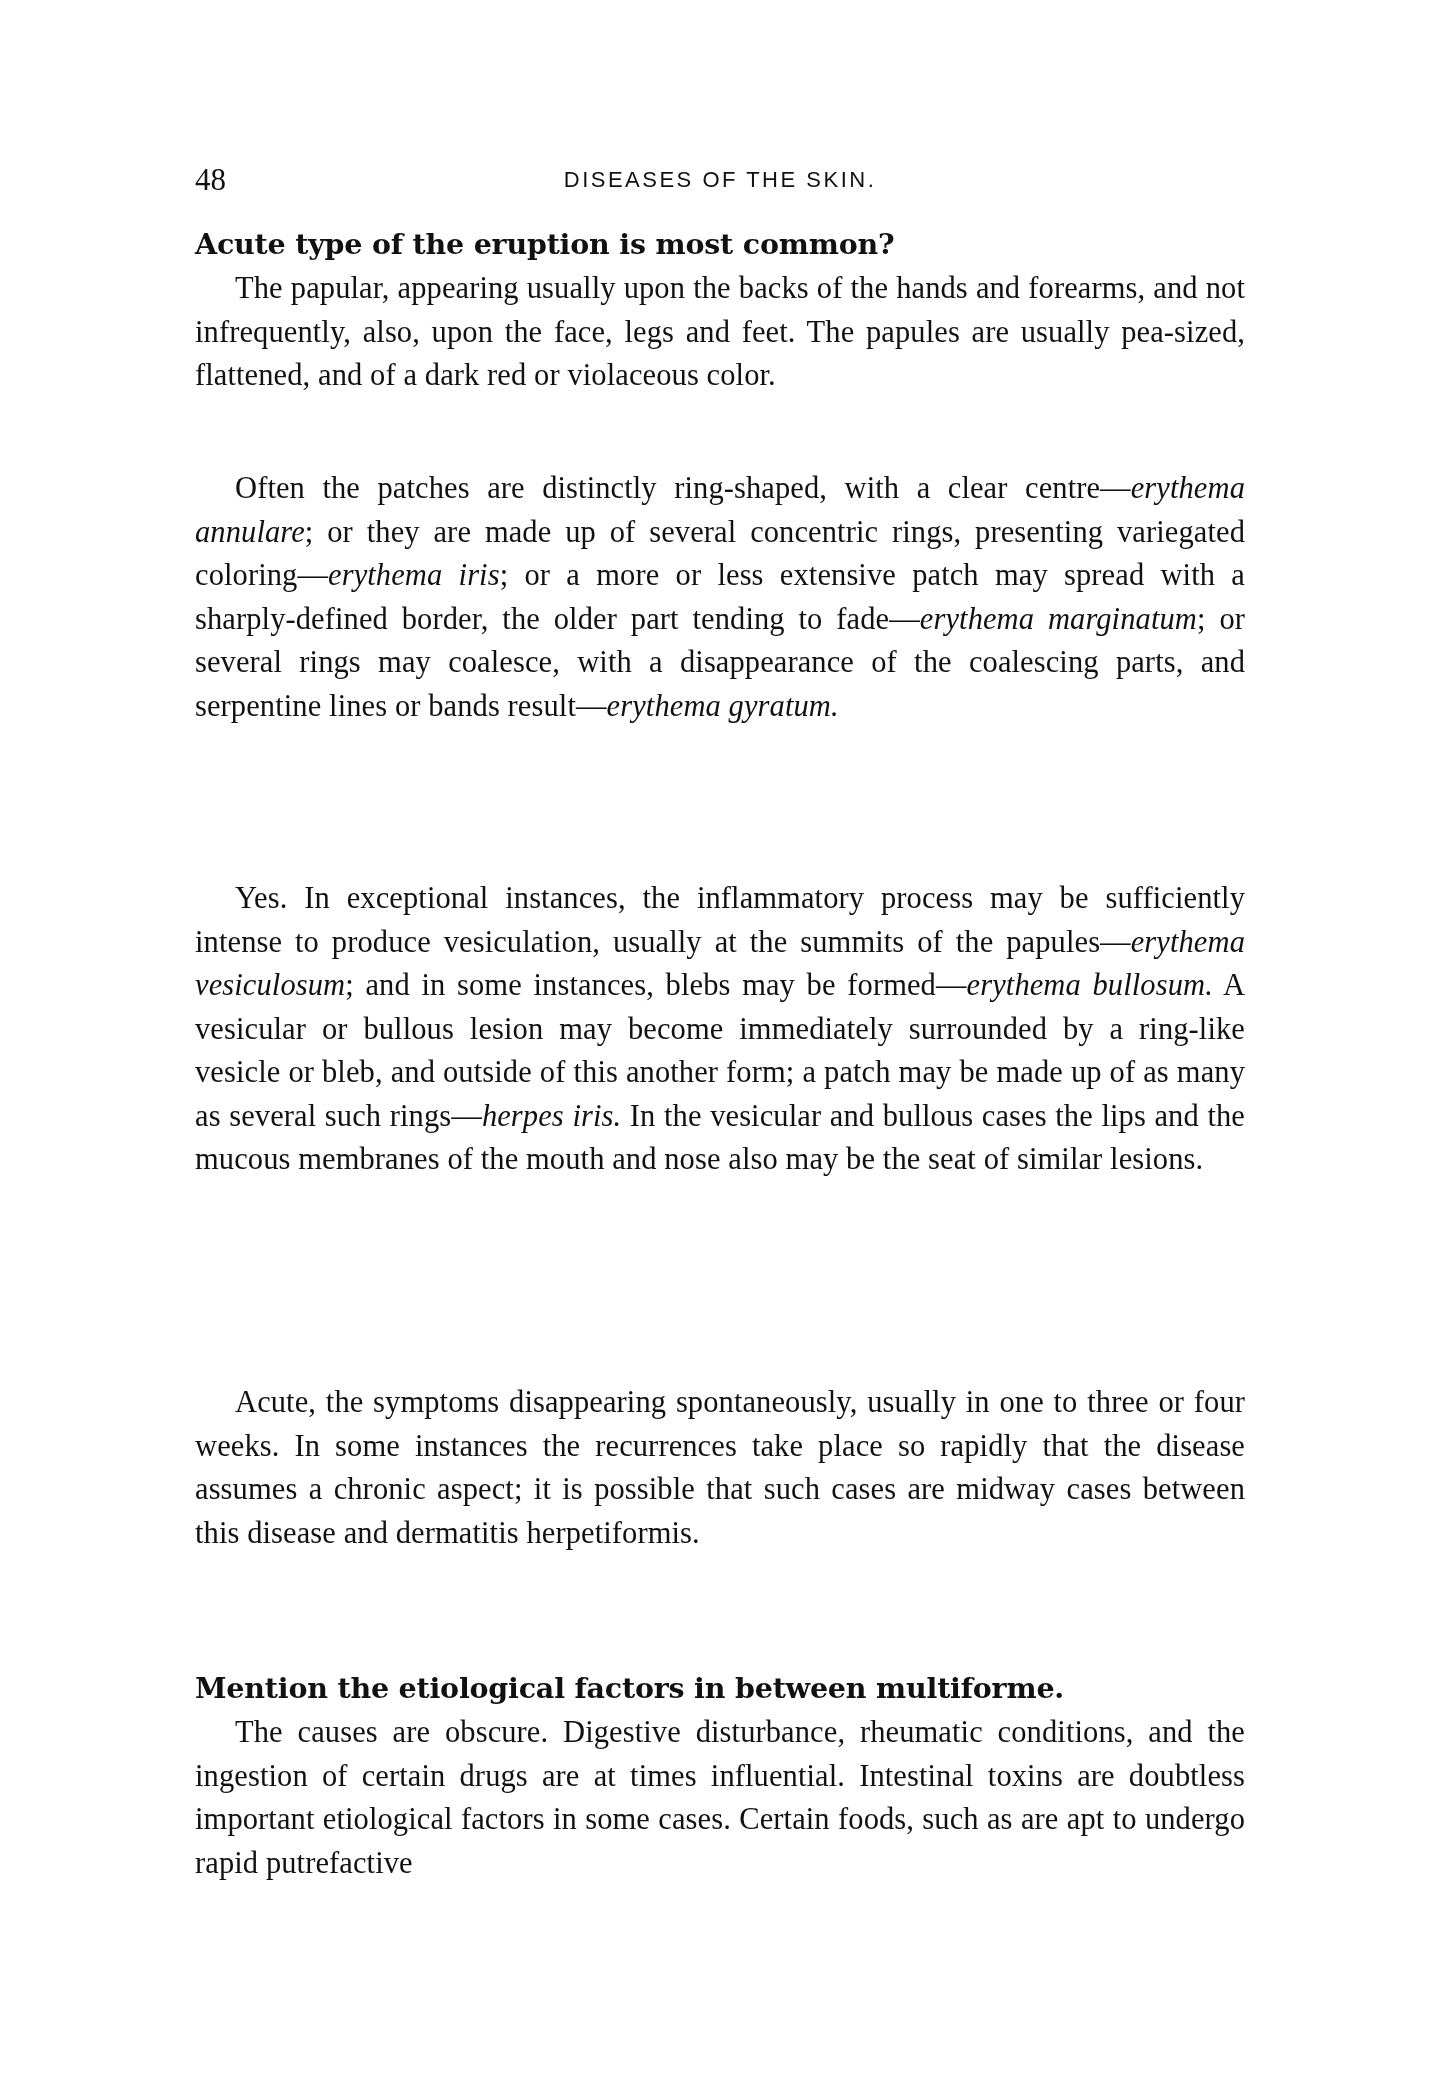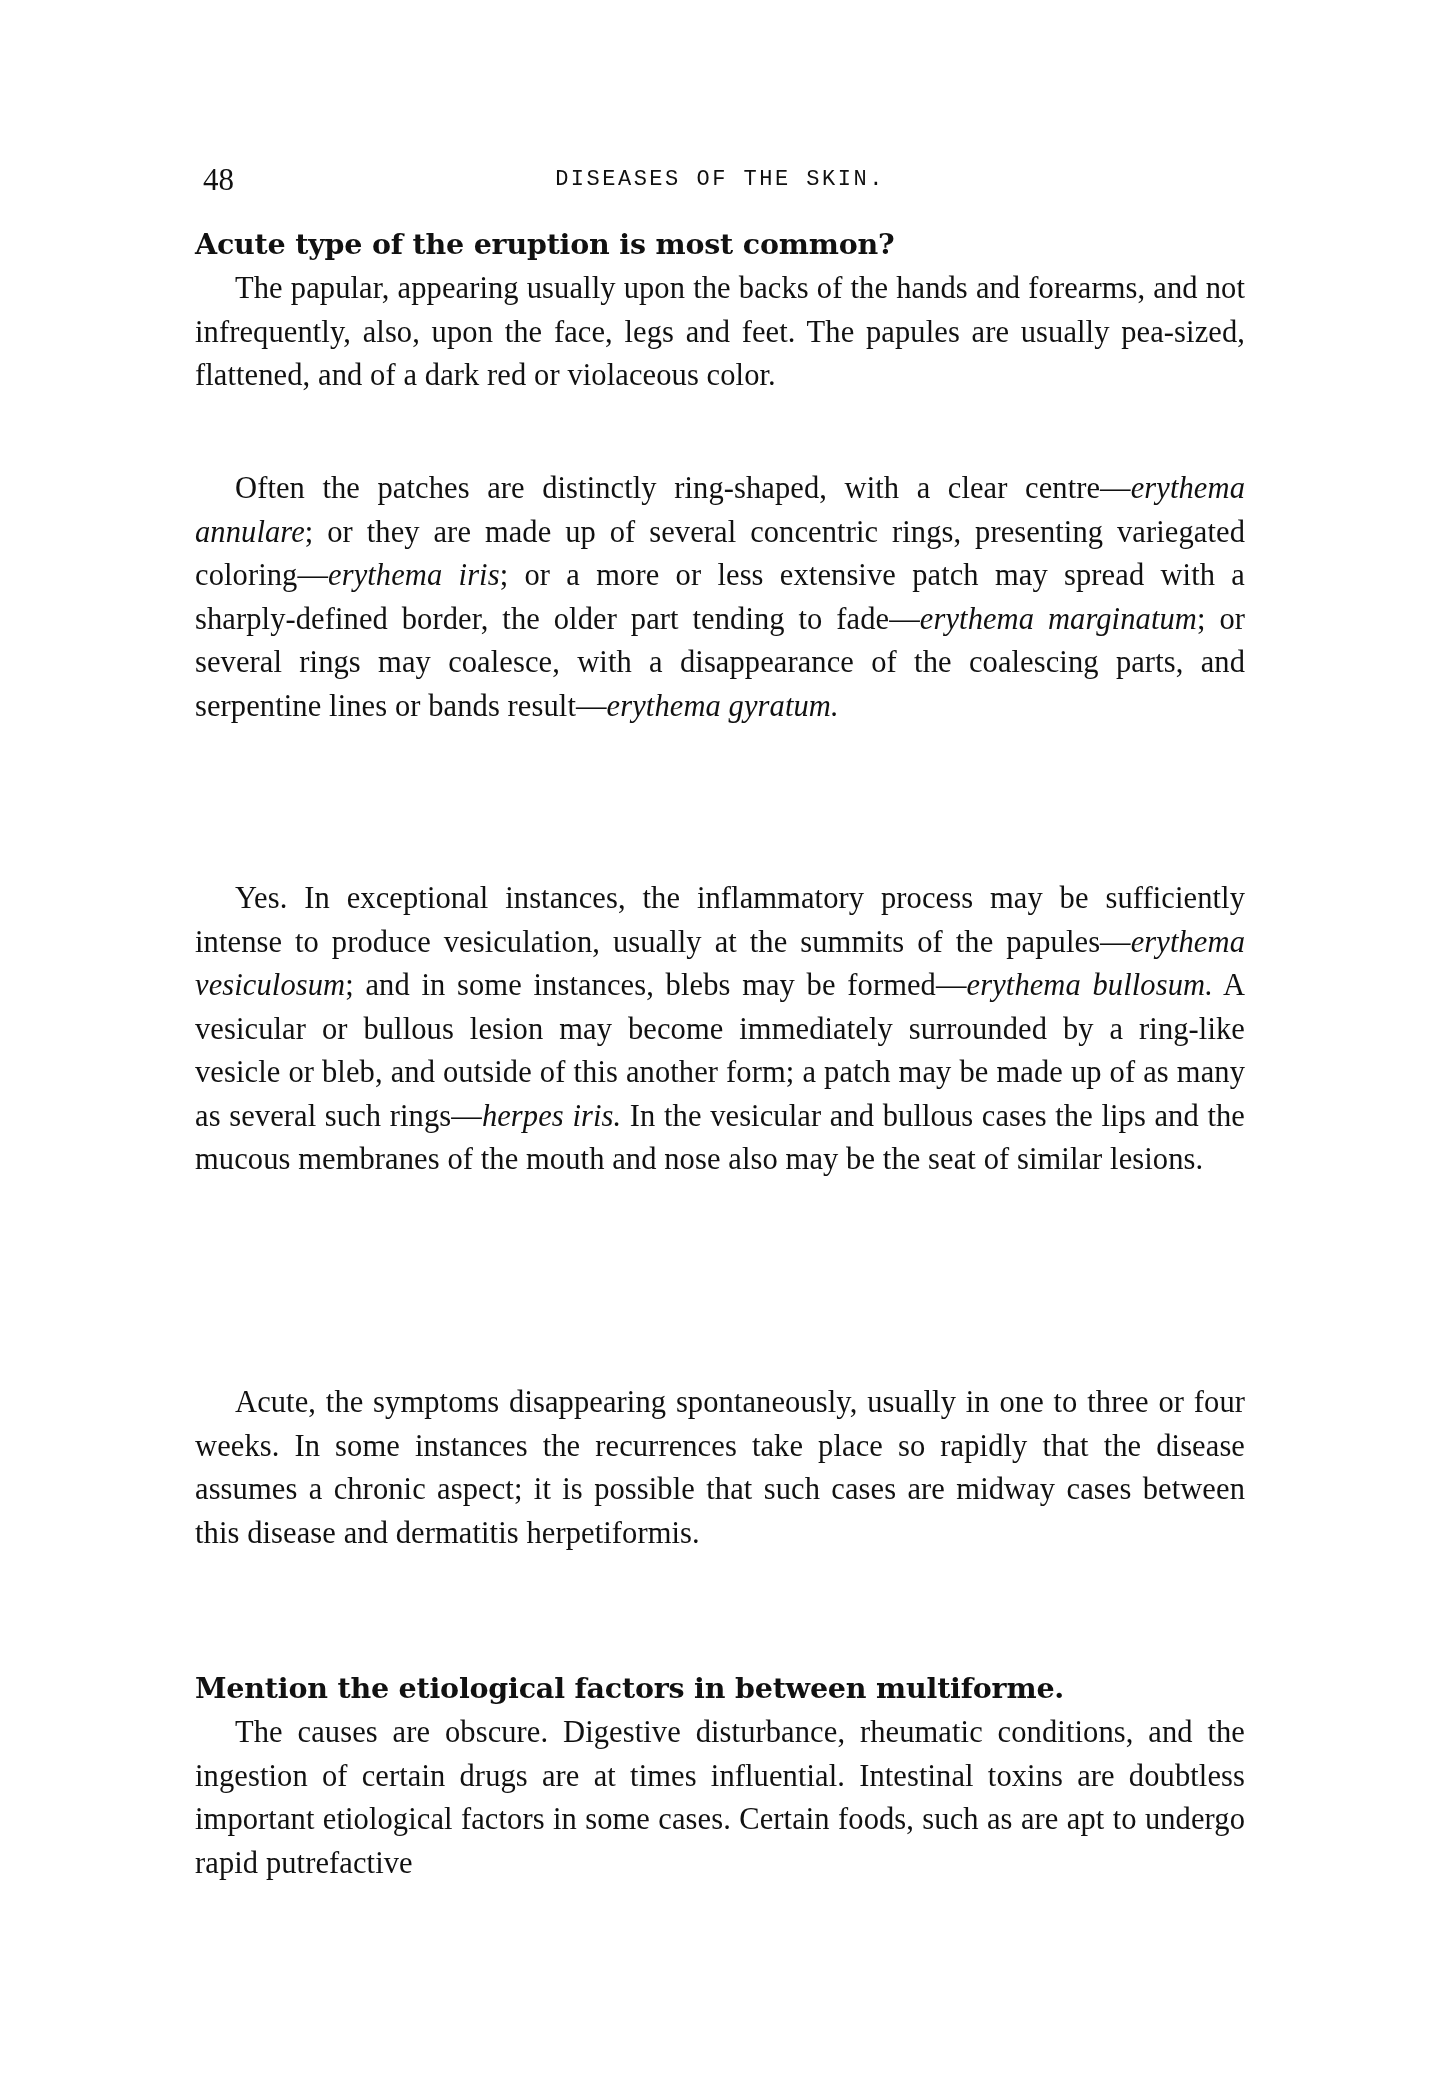--- a/index.html
+++ b/index.html
@@ -23,33 +23,33 @@
     }
     .running-head {
       position: absolute;
       top: 163px;
       left: 0;
       width: 1050px;
       height: 34px;
     }
     .page-number {
       position: absolute;
-      left: 8px;
+      left: 0;
       top: 0;
       font-family: "Liberation Serif", serif;
       font-size: 31px;
       line-height: 34px;
     }
     .running-title {
       position: absolute;
       left: 0;
       width: 1050px;
       top: 2px;
       text-align: center;
-      font-family: Liberation Mono, monospace;
+      font-family: Liberation Sans, sans-serif;
       font-size: 22px;
       letter-spacing: 2.5px;
       line-height: 30px;
     }
     .section {
       position: absolute;
       left: 0;
       width: 1050px;
     }
     .question {

